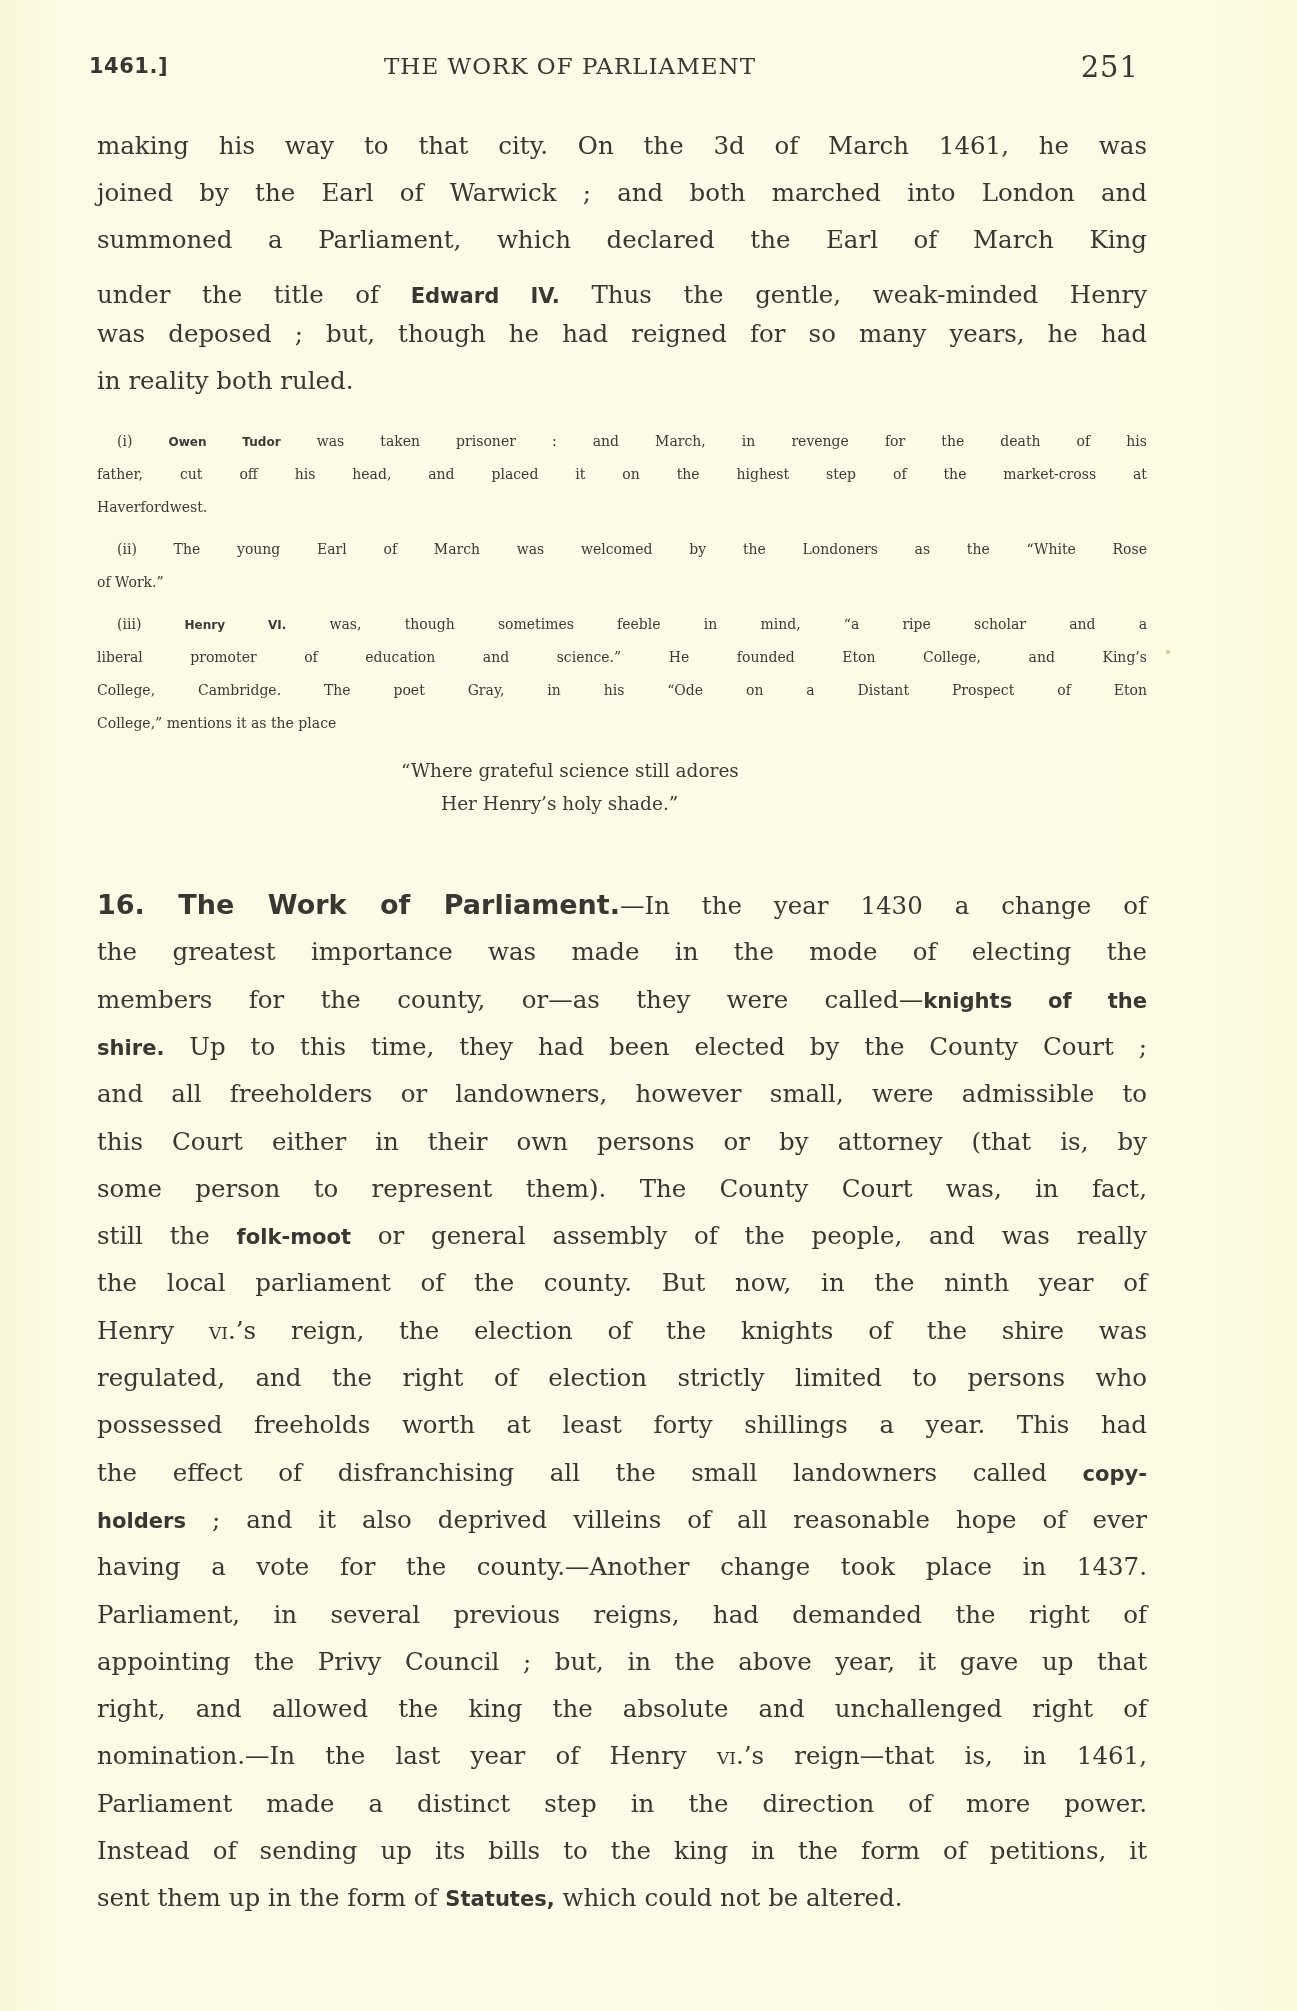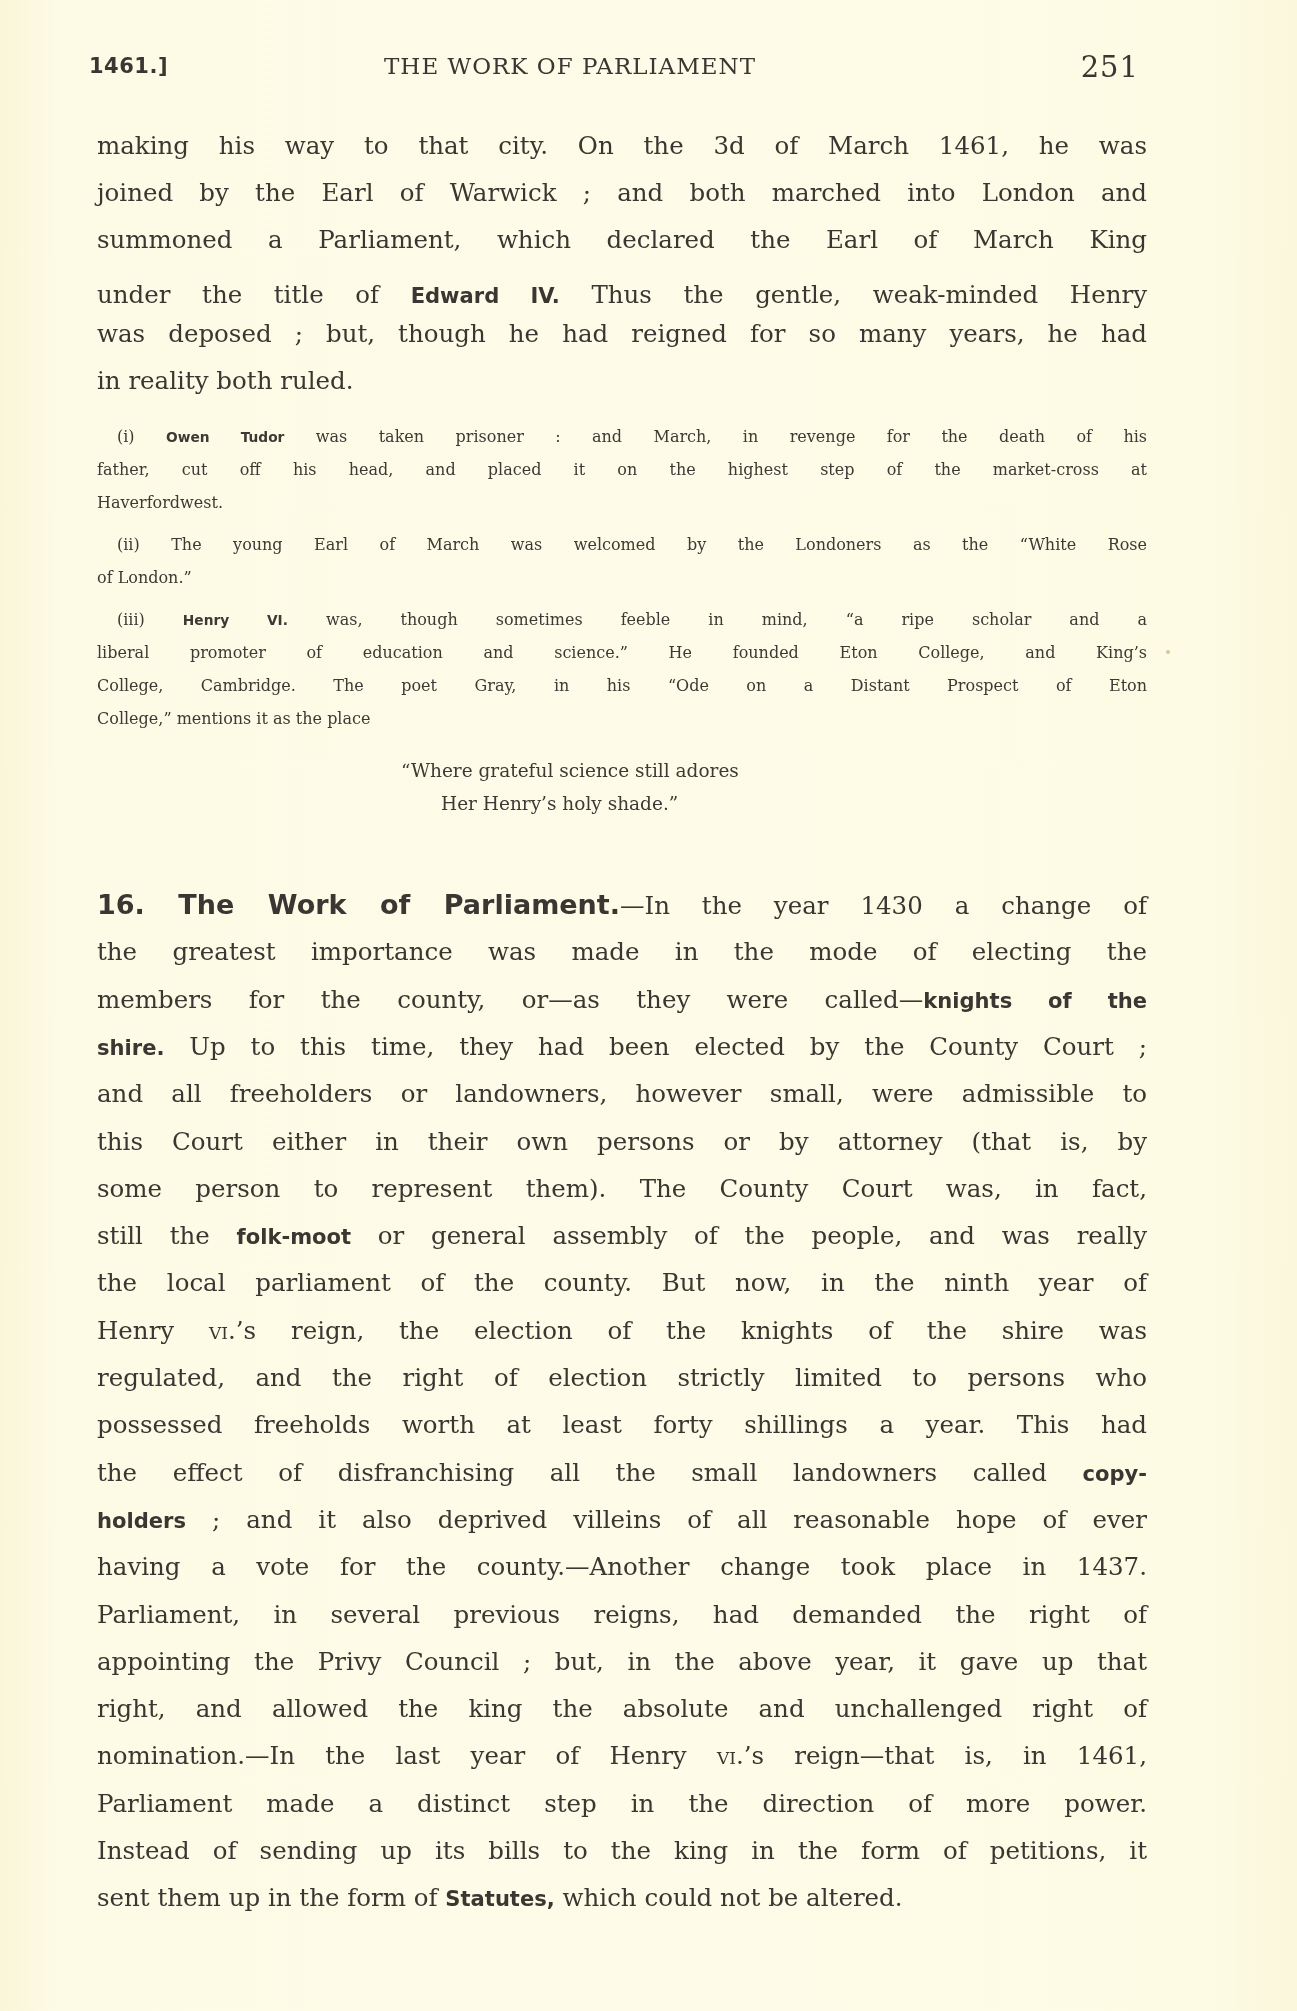--- a/index.html
+++ b/index.html
@@ -57,23 +57,23 @@
     }
     .main .line {
       font-size: 24.5px;
       height: 37px;
       line-height: 37px;
     }
     .main .line.last {
       text-align-last: left;
     }
     .fn .line {
-      font-size: 16px;
+      font-size: 14px;
       height: 30px;
-      line-height: 19px;
+      line-height: 28px;
       color: #3e3934;
     }
     .fn .line.last { text-align-last: left; }
     .fn .line.indent { left: 117px; width: 1030px; }
     .verse {
       position: absolute;
       font-size: 18.5px;
       line-height: 30px;
       white-space: nowrap;
       color: #3e3934;
@@ -116,21 +116,21 @@
       <div class="line" style="top: 221px;"><span>summoned a Parliament, which declared the Earl of March King</span></div>
       <div class="line" style="top: 276px;"><span>under the title of </span><b class="sans">Edward IV.</b><span>  Thus the gentle, weak-minded Henry</span></div>
       <div class="line" style="top: 315px;"><span>was deposed ; but, though he had reigned for so many years, he had</span></div>
       <div class="line last" style="top: 362px;"><span>in reality both ruled.</span></div>
     </div>
   <div class="fn" id="footnotes">
       <div class="line indent" style="top: 427px;"><span>(i) </span><b class="sans">Owen Tudor</b><span> was taken prisoner : and March, in revenge for the death of his</span></div>
       <div class="line" style="top: 460px;"><span>father, cut off his head, and placed it on the highest step of the market-cross at</span></div>
       <div class="line last" style="top: 493px;"><span>Haverfordwest.</span></div>
       <div class="line indent" style="top: 535px;"><span>(ii) The young Earl of March was welcomed by the Londoners as the “White Rose</span></div>
-      <div class="line last" style="top: 568px;"><span>of London.”</span></div>
+      <div class="line last" style="top: 568px;"><span>of Work.”</span></div>
       <div class="line indent" style="top: 610px;"><span>(iii) </span><b class="sans">Henry VI.</b><span> was, though sometimes feeble in mind, “a ripe scholar and a</span></div>
       <div class="line" style="top: 643px;"><span>liberal promoter of education and science.”  He founded Eton College, and King’s</span></div>
       <div class="line" style="top: 676px;"><span>College, Cambridge.  The poet Gray, in his “Ode on a Distant Prospect of Eton</span></div>
       <div class="line last" style="top: 709px;"><span>College,” mentions it as the place</span></div>
     </div>
   <div id="verse">
       <div class="verse" style="left: 401px; top: 756px;">“Where grateful science still adores</div>
       <div class="verse" style="left: 441px; top: 789px;">Her Henry’s holy shade.”</div>
     </div>
   <div class="main" id="section">

